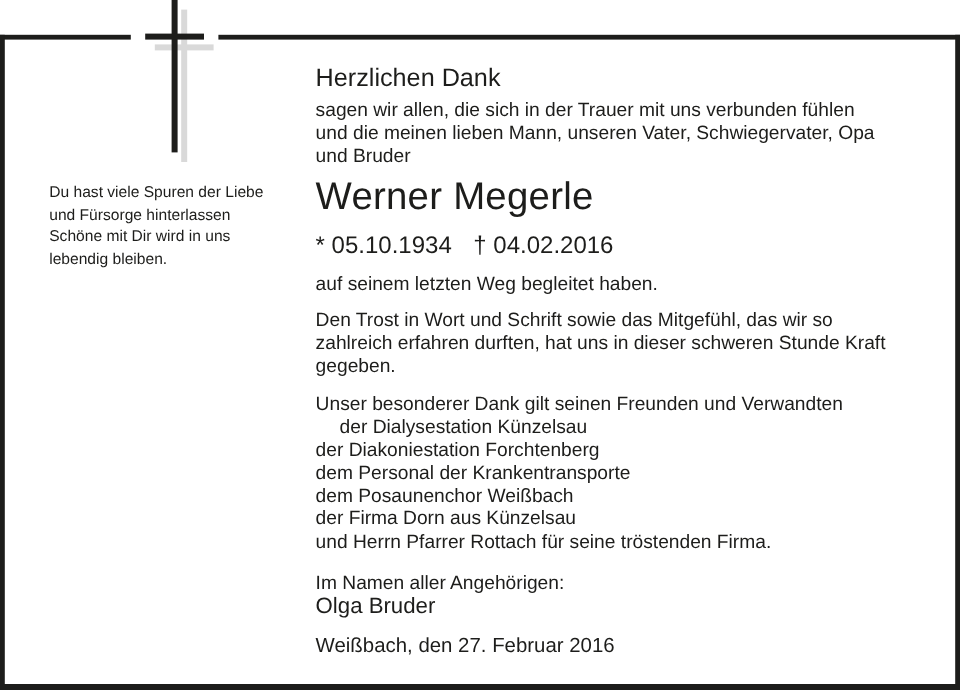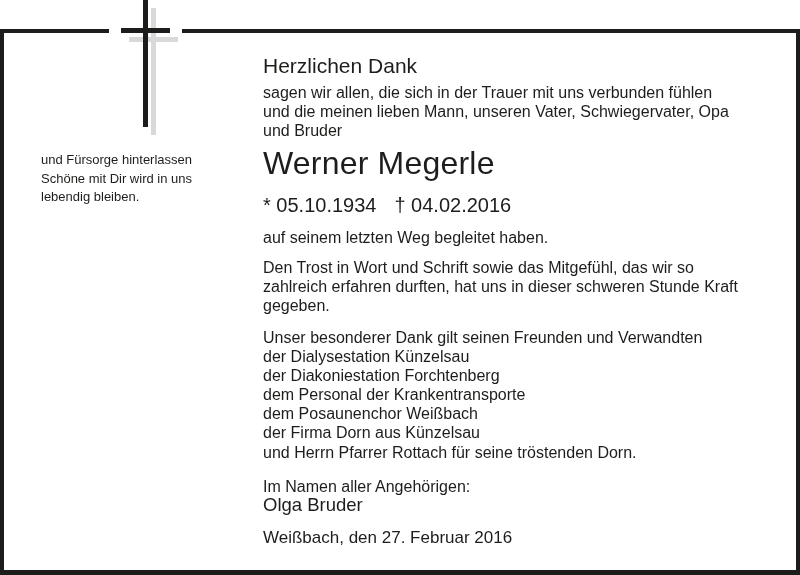--- a/index.html
+++ b/index.html
@@ -36,20 +36,21 @@
 <div class="frame-line" style="left:0;top:570px;width:800px;height:5px;"></div>
 
 <div>
   <div class="cross-bar cross-gray" style="left:151px;top:8px;width:5px;height:127px;"></div>
   <div class="cross-bar cross-gray" style="left:129px;top:37px;width:49px;height:5px;"></div>
   <div class="cross-bar cross-black" style="left:143px;top:0;width:5px;height:127px;"></div>
   <div class="cross-bar cross-black" style="left:121px;top:28px;width:49px;height:5px;"></div>
 </div>
 
 <div class="poem">
+  <div>Du hast viele Spuren der Liebe</div>
   <div>und Fürsorge hinterlassen</div>
   <div>Schöne mit Dir wird in uns</div>
   <div>lebendig bleiben.</div>
 </div>
 
 <div class="main">
   <div class="line heading" style="top:54px;">Herzlichen Dank</div>
 
   <div class="line" style="top:83px;">sagen wir allen, die sich in der Trauer mit uns verbunden fühlen</div>
   <div class="line" style="top:102px;">und die meinen lieben Mann, unseren Vater, Schwiegervater, Opa</div>
@@ -61,23 +62,23 @@
     <span>* 05.10.1934</span><span class="gap"></span><span>† 04.02.2016</span>
   </div>
 
   <div class="line" style="top:228px;">auf seinem letzten Weg begleitet haben.</div>
 
   <div class="line" style="top:258px;">Den Trost in Wort und Schrift sowie das Mitgefühl, das wir so</div>
   <div class="line" style="top:277px;">zahlreich erfahren durften, hat uns in dieser schweren Stunde Kraft</div>
   <div class="line" style="top:296px;">gegeben.</div>
 
   <div class="line" style="top:328px;">Unser besonderer Dank gilt seinen Freunden und Verwandten</div>
-  <div class="line" style="top:347px;">der Dialysestation Künzelsau</div>
+  <div class="line" style="top:347px;margin-left:20px;">der Dialysestation Künzelsau</div>
   <div class="line" style="top:366px;">der Diakoniestation Forchtenberg</div>
   <div class="line" style="top:385px;">dem Personal der Krankentransporte</div>
   <div class="line" style="top:404px;">dem Posaunenchor Weißbach</div>
   <div class="line" style="top:423px;">der Firma Dorn aus Künzelsau</div>
-  <div class="line" style="top:443px;">und Herrn Pfarrer Rottach für seine tröstenden Dorn.</div>
+  <div class="line" style="top:443px;">und Herrn Pfarrer Rottach für seine tröstenden Firma.</div>
 
   <div class="line" style="top:477px;">Im Namen aller Angehörigen:</div>
   <div class="line signer" style="top:494px;">Olga Bruder</div>
   <div class="line place" style="top:528px;">Weißbach, den 27. Februar 2016</div>
 </div>
 
 </body></html>

